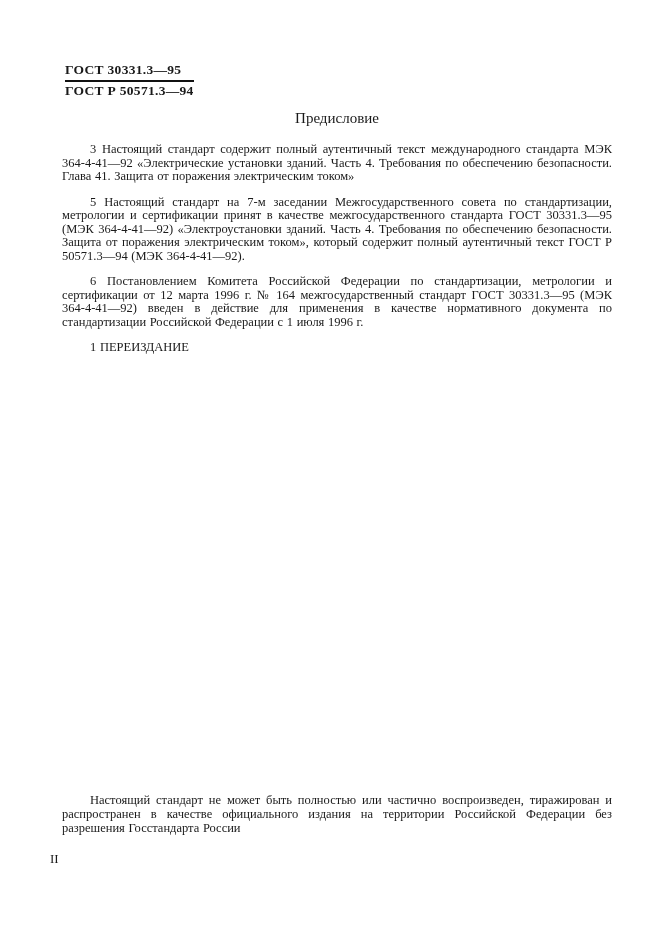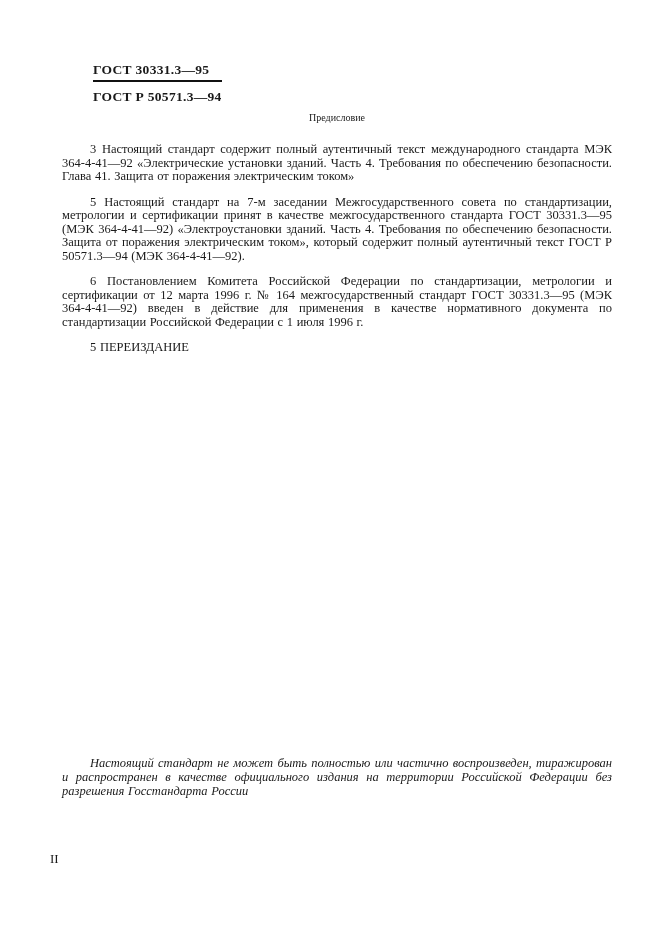--- a/index.html
+++ b/index.html
@@ -24,65 +24,63 @@
     top: 62px;
     left: 65px;
     display: inline-block;
   }
   .doc-header .designation {
     font-weight: bold;
     font-size: 13.5px;
     line-height: 15px;
     letter-spacing: 0.3px;
     white-space: nowrap;
-    margin-left: 28px;
   }
   .doc-header .designation.top {
     padding-bottom: 3px;
     border-bottom: 2px solid #111;
   }
   .doc-header .designation.bottom {
-    padding-top: 7px;
+    padding-top: 1px;
   }
 
   
   .content {
     position: absolute;
     top: 110px;
     left: 62px;
     width: 550px;
   }
   .doc-title {
-    font-size: 10px;
+    font-size: 15px;
     font-weight: normal;
     text-align: center;
     line-height: 16px;
     margin-bottom: 17px;
   }
   p.preface-item {
     font-size: 12.5px;
     line-height: 13.5px;
     text-align: justify;
     text-indent: 28px;
     margin-bottom: 12px;
     word-spacing: 0.5px;
   }
 
   
   .copyright-note {
     position: absolute;
-    top: 756px;
+    top: 793px;
     left: 62px;
     width: 550px;
     font-size: 12.5px;
     line-height: 14px;
     text-align: justify;
     text-indent: 28px;
     word-spacing: 0.5px;
-    font-style: italic;
   }
 
   
   .footer-roman {
     position: absolute;
     top: 851px;
     left: 50px;
     font-size: 13px;
     line-height: 15px;
   }
@@ -111,21 +109,21 @@
 
 
 
     <p class="preface-item">3 Настоящий стандарт содержит полный аутентичный текст международного стандарта МЭК 364-4-41—92 «Электрические установки зданий. Часть 4. Требования по обеспечению безопасности. Глава 41. Защита от поражения электрическим током»</p>
 
 
     <p class="preface-item">5 Настоящий стандарт на 7-м заседании Межгосударственного совета по стандартизации, метрологии и сертификации принят в качестве межгосударственного стандарта ГОСТ 30331.3—95 (МЭК 364-4-41—92) «Электроустановки зданий. Часть 4. Требования по обеспечению безопасности. Защита от поражения электрическим током», который содержит полный аутентичный текст ГОСТ Р 50571.3—94 (МЭК 364-4-41—92).</p>
 
     <p class="preface-item">6 Постановлением Комитета Российской Федерации по стандартизации, метрологии и сертификации от 12 марта 1996 г. № 164 межгосударственный стандарт ГОСТ 30331.3—95 (МЭК 364-4-41—92) введен в действие для применения в качестве нормативного документа по стандартизации Российской Федерации с 1 июля 1996 г.</p>
 
-    <p class="preface-item">5 ПЕРЕИЗДАНИЕ</p>
+    <p class="preface-item">1 ПЕРЕИЗДАНИЕ</p>
   </main>
 
   <p class="copyright-note">Настоящий стандарт не может быть полностью или частично воспроизведен, тиражирован и распространен в качестве официального издания на территории Российской Федерации без разрешения Госстандарта России</p>
 
   <span class="footer-roman">II</span>
 
 
 </div>
 
 </body></html>

